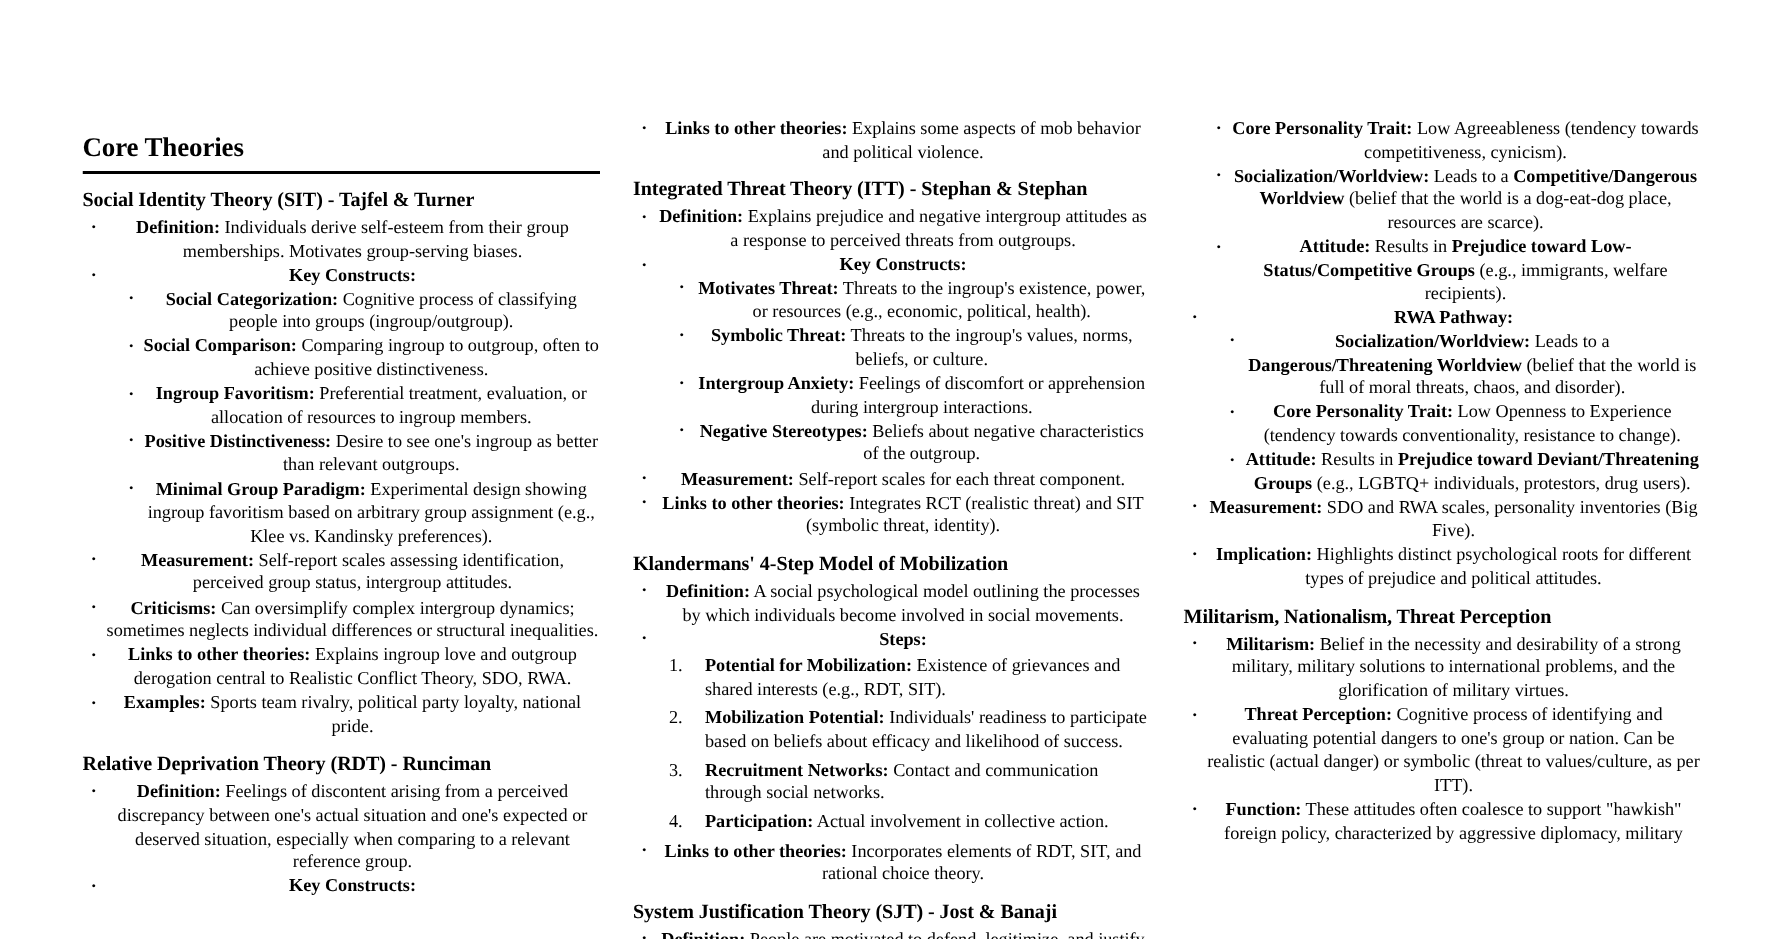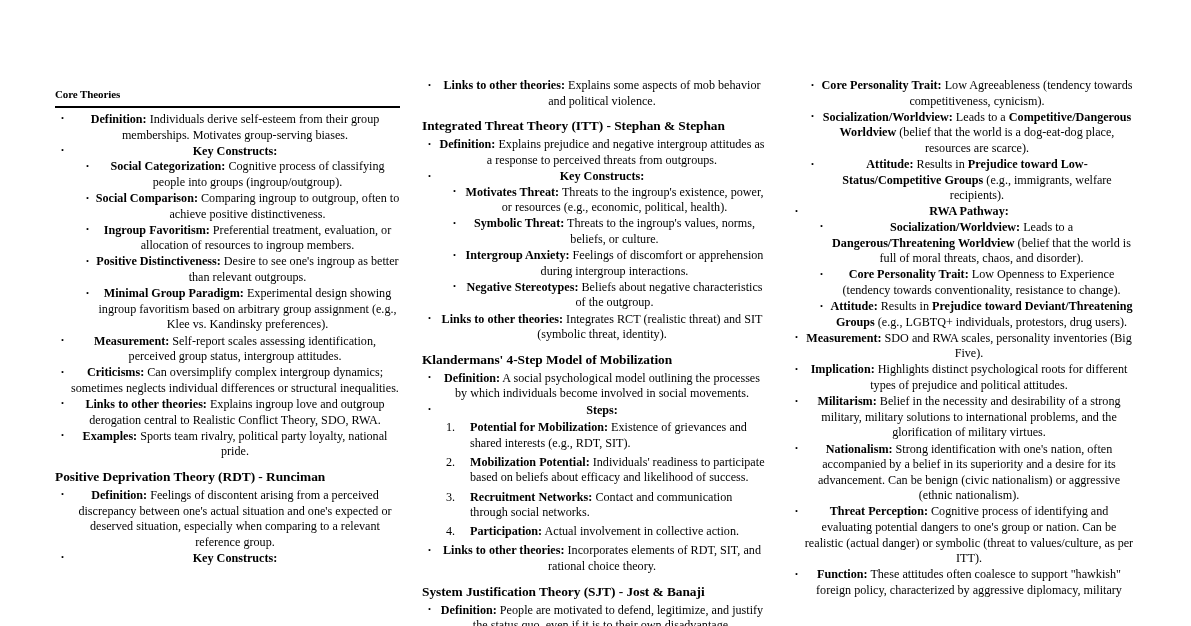--- a/index.html
+++ b/index.html
@@ -43,21 +43,21 @@
     position: absolute;
     left: 0;
     width: 345px;
   }
   
   .col1 .col-inner { top: 88px; }
   .col2 .col-inner { top: 78px; }
   .col3 .col-inner { top: 78px; }
 
   h1.section-title {
-    font-size: 11px;
+    font-size: 18px;
     font-weight: bold;
     margin: 0 0 4px 0;
     padding: 0 0 5px 0;
     border-bottom: 2.2px solid #000;
     line-height: 1.18;
     letter-spacing: -0.1px;
   }
   h2.sub-title {
     font-size: 13.4px;
     font-weight: bold;
@@ -120,20 +120,21 @@
   .term { font-weight: bold; }
 </style>
 </head>
 <body>
 
 <div class="page">
   <div class="columns">
     <div class="column col1">
       <div class="col-inner">
           <h1 class="section-title first-heading">Core Theories</h1>
+          <h2 class="sub-title">Social Identity Theory (SIT) - Tajfel &amp; Turner</h2>
           <ul class="lvl1">
             <li class="item">
               <span class="bullet-body"><b class="term">Definition:</b> Individuals derive self-esteem from their group memberships. Motivates group-serving biases.</span>
             </li>
             <li class="item">
               <span class="bullet-body"><b class="term">Key Constructs:</b></span>
               <ul class="lvl2">
                 <li class="item">
                   <span class="bullet-body"><b class="term">Social Categorization:</b> Cognitive process of classifying people into groups (ingroup/outgroup).</span>
                 </li>
@@ -157,21 +158,21 @@
             <li class="item">
               <span class="bullet-body"><b class="term">Criticisms:</b> Can oversimplify complex intergroup dynamics; sometimes neglects individual differences or structural inequalities.</span>
             </li>
             <li class="item">
               <span class="bullet-body"><b class="term">Links to other theories:</b> Explains ingroup love and outgroup derogation central to Realistic Conflict Theory, SDO, RWA.</span>
             </li>
             <li class="item">
               <span class="bullet-body"><b class="term">Examples:</b> Sports team rivalry, political party loyalty, national pride.</span>
             </li>
           </ul>
-          <h2 class="sub-title">Positive Deprivation Theory (RDT) - Runciman</h2>
+          <h2 class="sub-title">Relative Deprivation Theory (RDT) - Runciman</h2>
           <ul class="lvl1">
             <li class="item">
               <span class="bullet-body"><b class="term">Definition:</b> Feelings of discontent arising from a perceived discrepancy between one's actual situation and one's expected or deserved situation, especially when comparing to a relevant reference group.</span>
             </li>
             <li class="item">
               <span class="bullet-body"><b class="term">Key Constructs:</b></span>
             </li>
           </ul>
         </div>
     </div>
@@ -196,20 +197,23 @@
                 <li class="item">
                   <span class="bullet-body"><b class="term">Symbolic Threat:</b> Threats to the ingroup's values, norms, beliefs, or culture.</span>
                 </li>
                 <li class="item">
                   <span class="bullet-body"><b class="term">Intergroup Anxiety:</b> Feelings of discomfort or apprehension during intergroup interactions.</span>
                 </li>
                 <li class="item">
                   <span class="bullet-body"><b class="term">Negative Stereotypes:</b> Beliefs about negative characteristics of the outgroup.</span>
                 </li>
               </ul>
+            </li>
+            <li class="item">
+              <span class="bullet-body"><b class="term">Measurement:</b> Self-report scales for each threat component.</span>
             </li>
             <li class="item">
               <span class="bullet-body"><b class="term">Links to other theories:</b> Integrates RCT (realistic threat) and SIT (symbolic threat, identity).</span>
             </li>
           </ul>
           <h2 class="sub-title">Klandermans' 4-Step Model of Mobilization</h2>
           <ul class="lvl1">
             <li class="item">
               <span class="bullet-body"><b class="term">Definition:</b> A social psychological model outlining the processes by which individuals become involved in social movements.</span>
             </li>
@@ -262,26 +266,24 @@
                 </li>
               </ul>
             </li>
             <li class="item">
               <span class="bullet-body"><b class="term">Measurement:</b> SDO and RWA scales, personality inventories (Big Five).</span>
             </li>
             <li class="item">
               <span class="bullet-body"><b class="term">Implication:</b> Highlights distinct psychological roots for different types of prejudice and political attitudes.</span>
             </li>
           </ul>
+          <h2 class="sub-title">Militarism, Nationalism, Threat Perception</h2>
           <ul class="lvl1">
             <li class="item">
               <span class="bullet-body"><b class="term">Militarism:</b> Belief in the necessity and desirability of a strong military, military solutions to international problems, and the glorification of military virtues.</span>
-            </li>
-            <li class="item">
-              <span class="bullet-body"><b class="term">Nationalism:</b> Strong identification with one's nation, often accompanied by a belief in its superiority and a desire for its advancement. Can be benign (civic nationalism) or aggressive (ethnic nationalism).</span>
             </li>
             <li class="item">
               <span class="bullet-body"><b class="term">Threat Perception:</b> Cognitive process of identifying and evaluating potential dangers to one's group or nation. Can be realistic (actual danger) or symbolic (threat to values/culture, as per ITT).</span>
             </li>
             <li class="item">
               <span class="bullet-body"><b class="term">Function:</b> These attitudes often coalesce to support "hawkish" foreign policy, characterized by aggressive diplomacy, military</span>
             </li>
           </ul>
         </div>
     </div>

